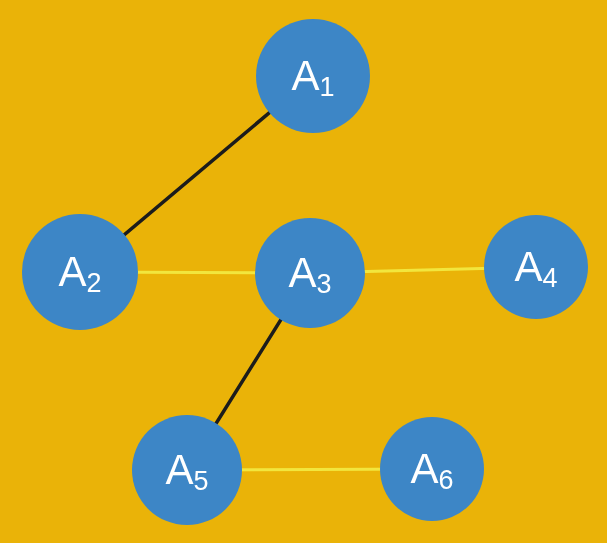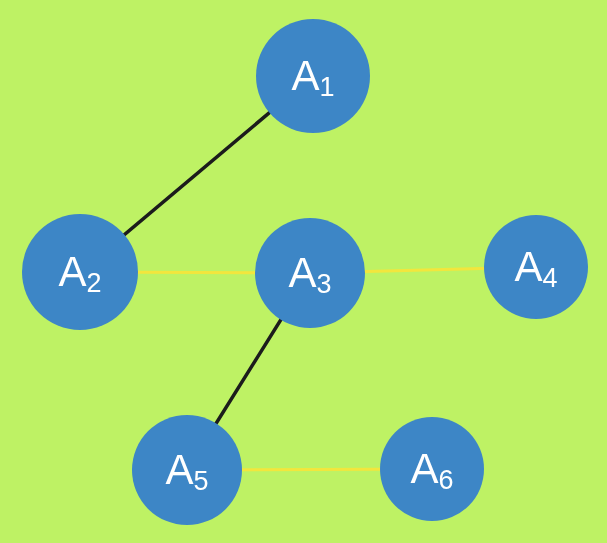--- a/index.html
+++ b/index.html
@@ -5,21 +5,21 @@
   html, body {
     margin: 0;
     padding: 0;
     background: #ffffff;
     font-family: "Liberation Sans", sans-serif;
   }
   .canvas {
     position: relative;
     width: 607px;
     height: 543px;
-    background: #bef264;
+    background: #eab308;
     overflow: hidden;
   }
   svg {
     display: block;
   }
   .node-label {
     font-family: "Liberation Sans", sans-serif;
     fill: #ffffff;
   }
 </style>

